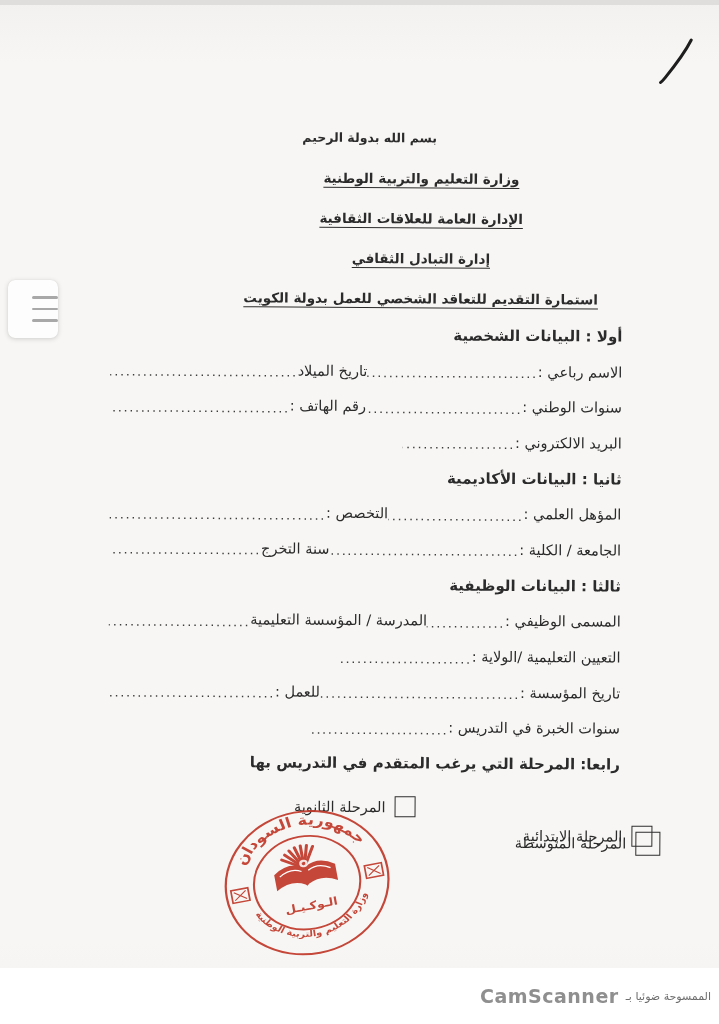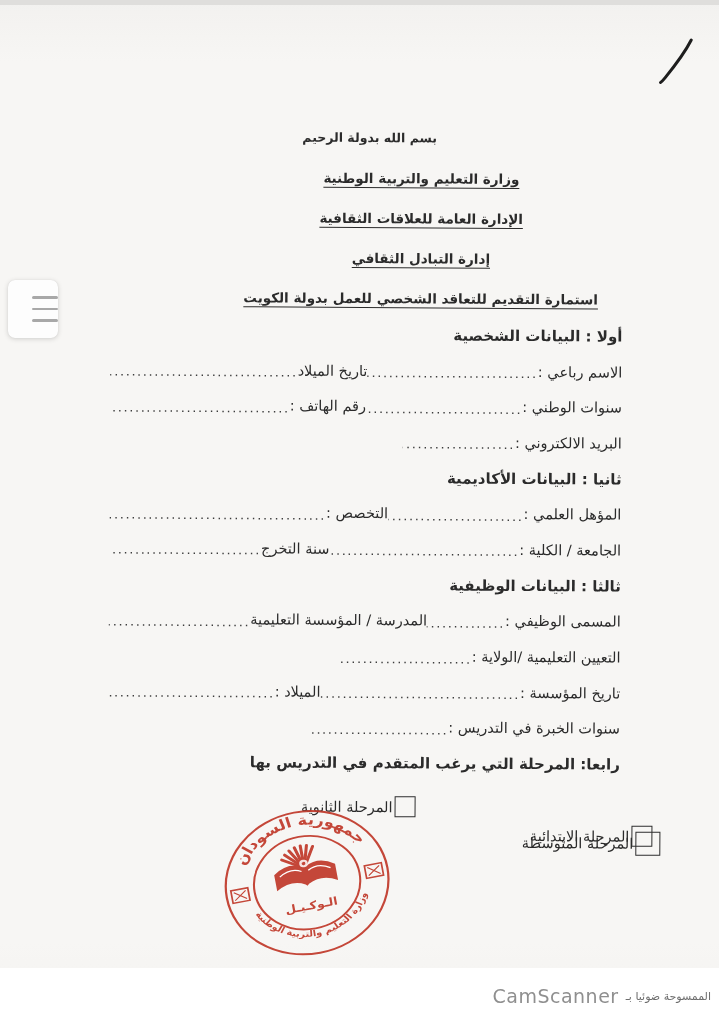--- a/index.html
+++ b/index.html
@@ -27,36 +27,36 @@
   .hline{height:40px;line-height:40px;font-weight:bold;font-size:13.5px;white-space:nowrap;}
   .hline.u span{text-decoration:underline;text-underline-offset:4px;}
   .hline.bismillah{font-size:12.5px;transform:translateX(-52px);}
   
   .form-lines{position:absolute;top:317px;right:97px;left:110px;}
   .line{height:35.7px;display:flex;align-items:center;font-size:14.5px;white-space:nowrap;}
   .sec-title{font-weight:bold;font-size:15px;}
   .lbl{flex:none;}
   .dots{overflow:hidden;letter-spacing:1.6px;color:#3c3c3c;font-size:13px;transform:translateY(2px);}
   
-  .opt{position:absolute;display:flex;align-items:center;gap:2px;font-size:14.5px;font-weight:500;}
+  .opt{position:absolute;display:flex;align-items:center;gap:9px;font-size:14.5px;font-weight:500;}
   .opt .box{display:inline-block;width:21px;height:21px;border:1.9px solid #2e2e2e;background:transparent;box-sizing:border-box;}
   .opt1{top:824px;right:64px;}
   .opt2{top:830px;right:56px;}
   .opt2 .box{width:25px;height:24px;}
   .opt3{top:796px;right:301px;flex-direction:row;}
   
   .stamp{position:absolute;left:224px;top:808px;width:172px;height:150px;transform:rotate(-11deg);opacity:.93;}
   
   .footer{
     position:absolute;left:0;right:0;bottom:0;height:56px;background:#ffffff;
     display:flex;align-items:center;justify-content:flex-start;direction:rtl;
     padding:0 8px;box-sizing:border-box;gap:7px;
   }
   .f-ar{color:#6d6d6d;font-size:11px;}
-  .f-brand{color:#8f8f8f;font-size:19px;font-weight:400;letter-spacing:.5px;direction:ltr;}
+  .f-brand{color:#8f8f8f;font-size:19px;font-weight:700;letter-spacing:.5px;direction:ltr;}
 </style>
 </head>
 <body>
 
 <div class="page">
   <div class="topstrip"></div>
 
   <div class="scan">
 
     <svg class="slash" viewBox="0 0 86 72">
@@ -109,21 +109,21 @@
           <span class="lbl"> المدرسة / المؤسسة التعليمية </span>
           <span class="dots" style="flex: 1 1 0px;">........................................................................................................................</span>
         </div>
         <div class="line row">
           <span class="lbl">التعيين التعليمية /الولاية : </span>
           <span class="dots" style="width: 132px; flex: 0 0 auto;">........................................................................................................................</span>
         </div>
         <div class="line row">
           <span class="lbl">تاريخ المؤسسة : </span>
           <span class="dots" style="flex: 1.2 1 0px;">........................................................................................................................</span>
-          <span class="lbl"> الميلاد :</span>
+          <span class="lbl"> للعمل :</span>
           <span class="dots" style="flex: 1 1 0px;">........................................................................................................................</span>
         </div>
         <div class="line row">
           <span class="lbl">سنوات الخبرة في التدريس :</span>
           <span class="dots" style="width: 140px; flex: 0 0 auto;">........................................................................................................................</span>
         </div>
         <div class="line sec-title">رابعا: المرحلة التي يرغب المتقدم في التدريس بها</div>
       </div>
 
     <div class="opt opt1">

